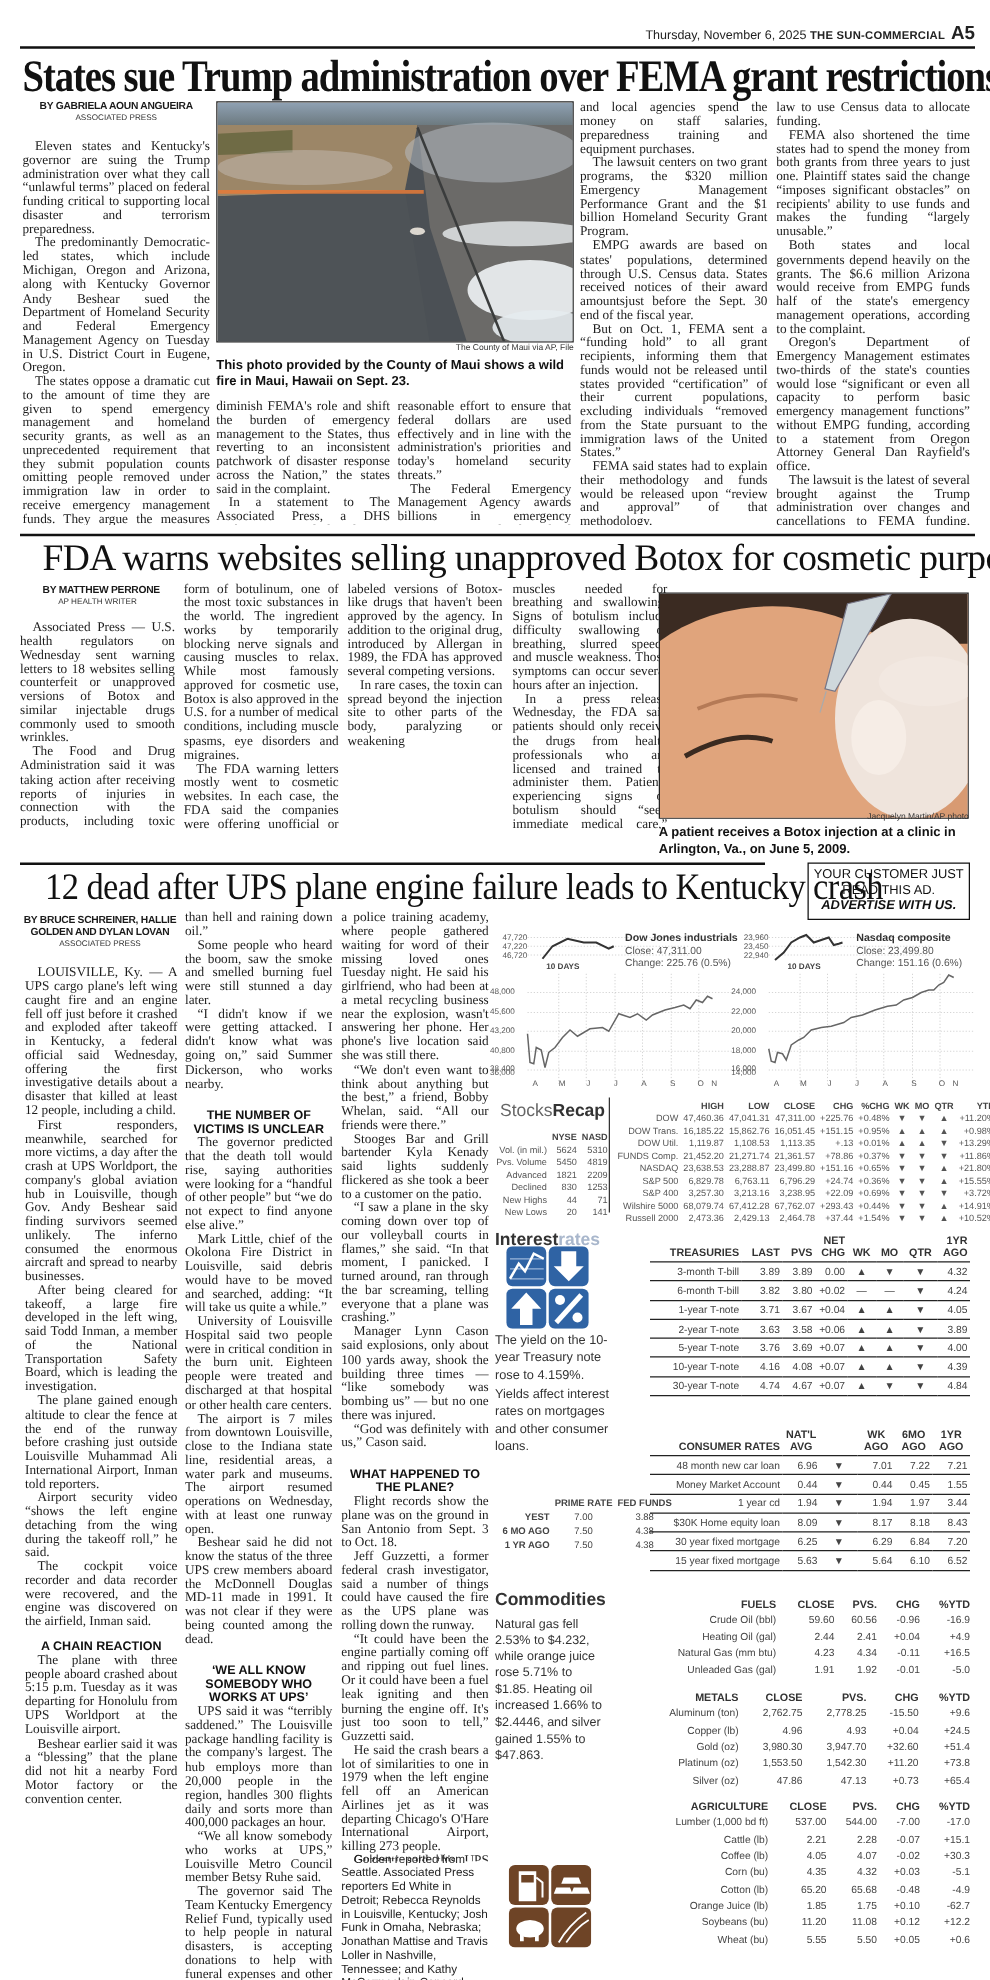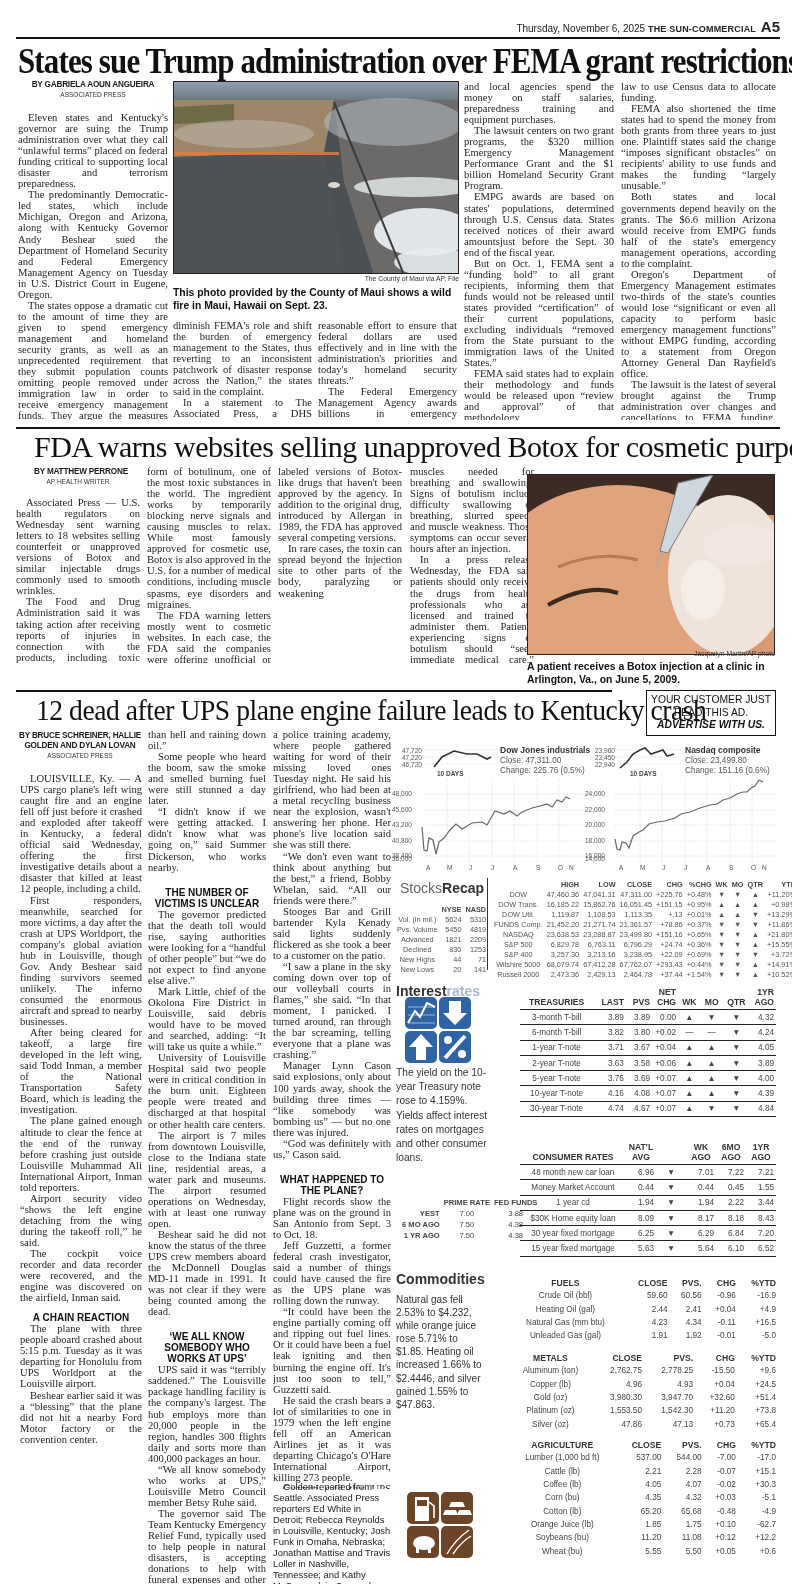--- a/index.html
+++ b/index.html
@@ -25,21 +25,21 @@
 .ad .em{font-weight:700;font-style:italic}
 .chart-lbl{position:absolute;font-family:"Liberation Sans",sans-serif;font-size:6.5px;color:#555}
 .mini-title{position:absolute;font-family:"Liberation Sans",sans-serif;font-size:8.5px;font-weight:700;color:#333}
 .mini-txt{position:absolute;font-family:"Liberation Sans",sans-serif;font-size:8.2px;color:#555;line-height:10px}
 .sect-title{position:absolute;font-family:"Liberation Sans",sans-serif;font-weight:700;color:#555}
 table{border-collapse:collapse}
 .recap td,.recap th{font-family:"Liberation Sans",sans-serif;font-size:7.3px;color:#555;padding:0 2px;height:10px;line-height:10px;white-space:nowrap}
 .recap th{font-weight:700;color:#444}
 .r{text-align:right}
 .c{text-align:center}
-.l{text-align:center}
+.l{text-align:right}
 .tre td,.tre th{font-family:"Liberation Sans",sans-serif;font-size:8.2px;color:#444;white-space:nowrap;padding:0 2px}
 .tre th{font-weight:700;color:#333;font-size:8.6px;line-height:10px;vertical-align:bottom}
 .tre tr.row td{height:15.3px;border-bottom:1px solid #222}
 .tre thead tr th{border-bottom:1.5px solid #222;padding-bottom:2px}
 .com td,.com th{font-family:"Liberation Sans",sans-serif;font-size:8.2px;color:#444;white-space:nowrap;padding:0 2px;height:13.3px}
 .com th{font-weight:700;color:#333;font-size:8.6px}
 .arrow{font-size:7px;color:#222}
 .side-txt{position:absolute;font-family:"Liberation Sans",sans-serif;font-size:10.2px;line-height:14.2px;color:#333}
 .prime td,.prime th{font-family:"Liberation Sans",sans-serif;font-size:7.6px;color:#444;padding:0 2px;height:11px;white-space:nowrap}
 .prime th{font-weight:700}
@@ -650,21 +650,21 @@
         <td class="c arrow">▼</td>
         <td class="r">0.44</td>
         <td class="r">0.45</td>
         <td class="r">1.55</td>
       </tr>
       <tr class="row">
         <td class="l">1 year cd</td>
         <td class="r">1.94</td>
         <td class="c arrow">▼</td>
         <td class="r">1.94</td>
-        <td class="r">2.22</td>
+        <td class="r">1.97</td>
         <td class="r">3.44</td>
       </tr>
       <tr class="row">
         <td class="l">$30K Home equity loan</td>
         <td class="r">8.09</td>
         <td class="c arrow">▼</td>
         <td class="r">8.17</td>
         <td class="r">8.18</td>
         <td class="r">8.43</td>
       </tr>

